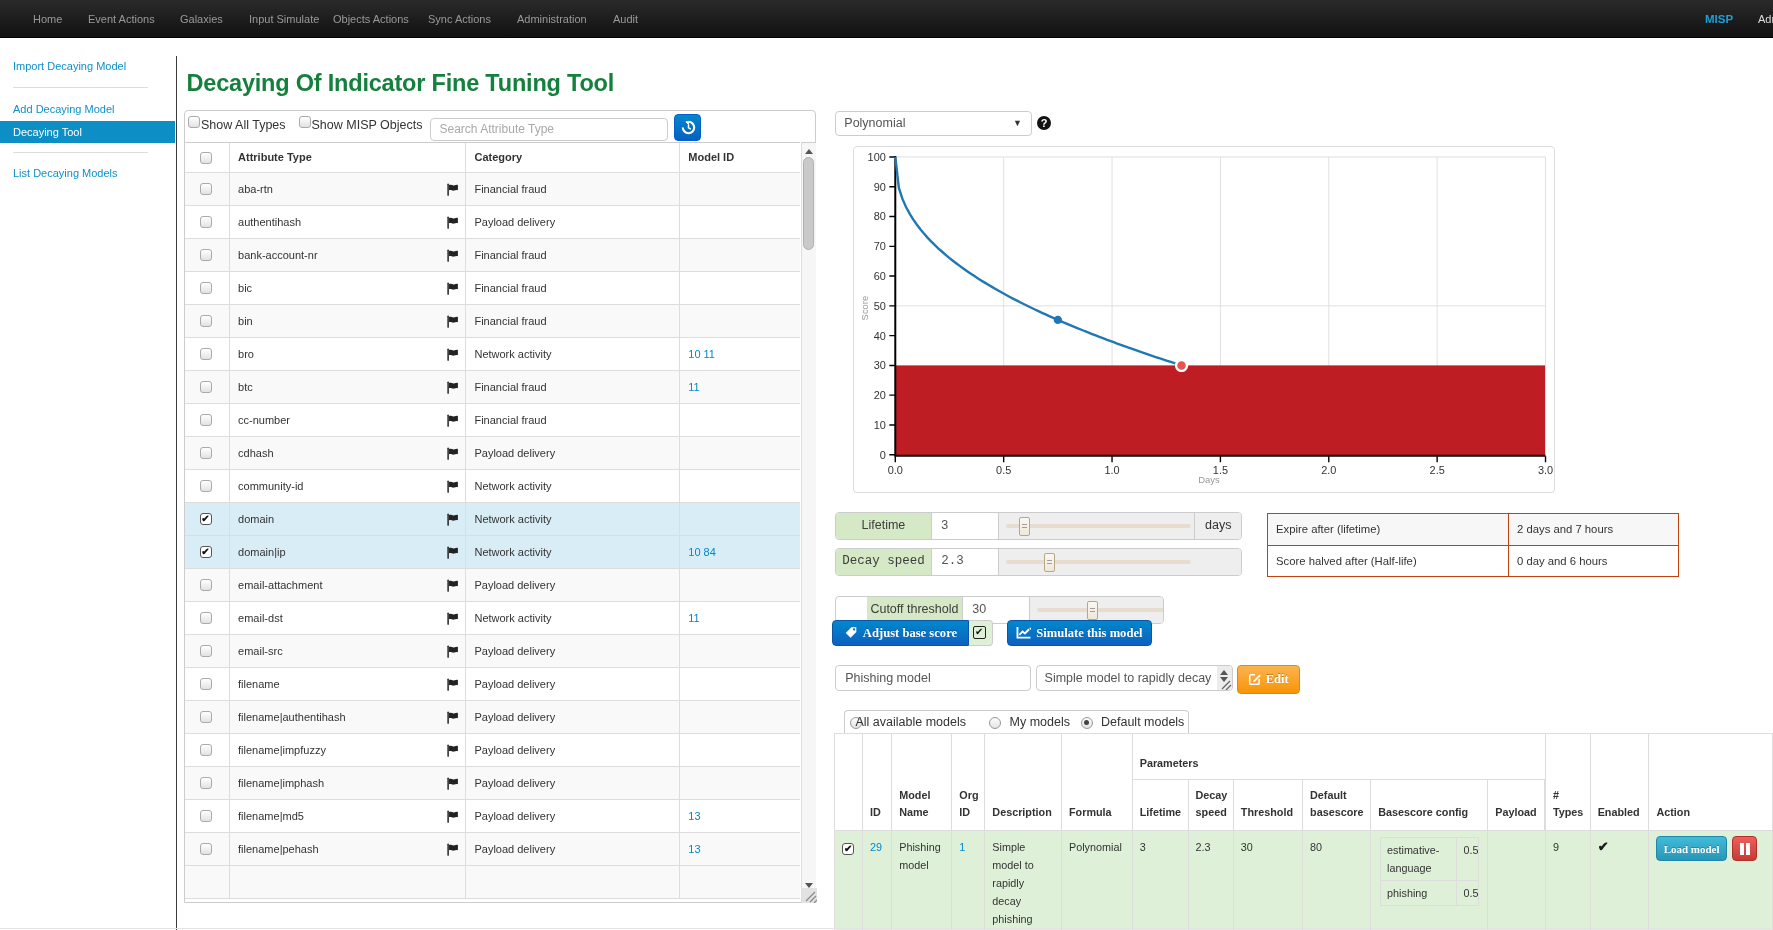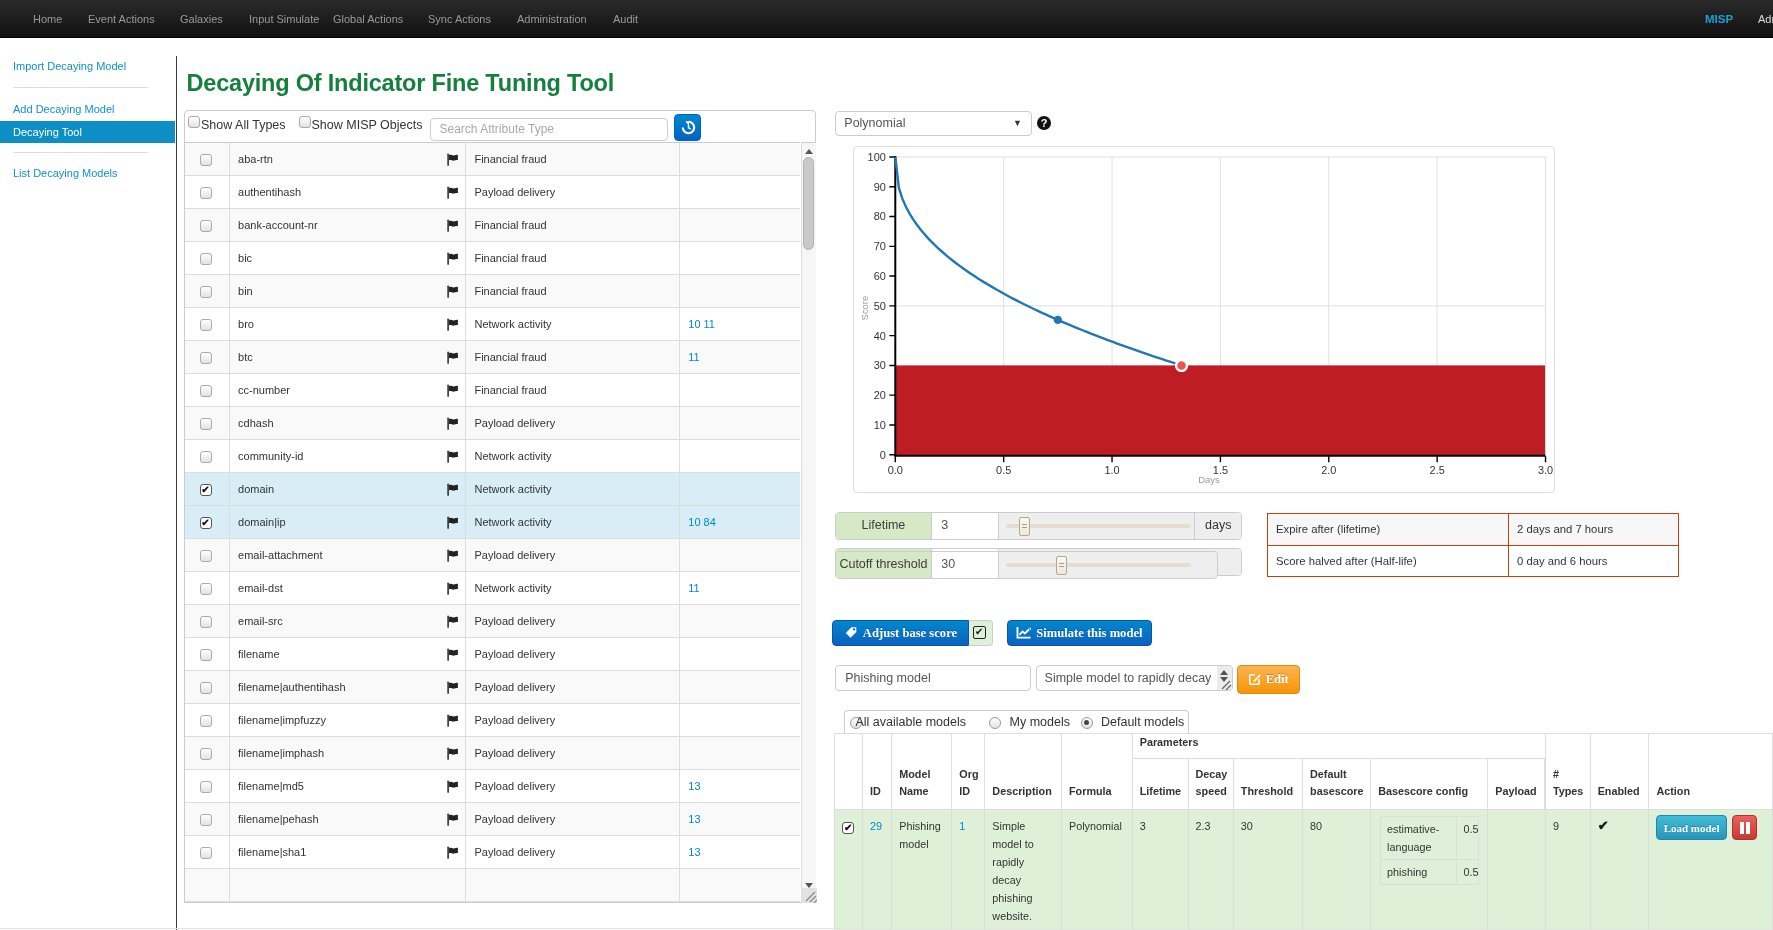--- a/index.html
+++ b/index.html
@@ -57,21 +57,21 @@
 #mt th{vertical-align:bottom;padding-bottom:9px;line-height:17px;}
 #mt td{line-height:18px;}
 #mt .dr td{background:#dff0d8;}
 #footline{position:absolute;left:0;top:928px;width:1773px;border-top:1px solid #e3e3e3;}
 </style></head><body>
 <div id="nav">
   <span class="it" style="left:33px;">Home</span>
   <span class="it" style="left:88px;">Event Actions</span>
   <span class="it" style="left:180px;">Galaxies</span>
   <span class="it" style="left:249px;">Input Simulate</span>
-  <span class="it" style="left:333px;">Global Actions</span>
+  <span class="it" style="left:333px;">Objects Actions</span>
   <span class="it" style="left:428px;">Sync Actions</span>
   <span class="it" style="left:517px;">Administration</span>
   <span class="it" style="left:613px;">Audit</span>
   <span class="it" style="left:1705px;color:#1d9fd6;font-weight:bold;font-size:11.5px;">MISP</span>
   <span class="it" style="left:1758px;color:#ddd;">Admin</span>
 </div>
 <div id="side">
   <a style="top:60px;">Import Decaying Model</a>
   <div class="sidehr" style="top:87px;"></div>
   <a style="top:102.5px;">Add Decaying Model</a>
@@ -93,20 +93,26 @@
           <g transform="translate(15,0) scale(-1,1)">
             <path d="M13.2 7.5 A5.7 5.7 0 1 1 7.5 1.8" fill="none" stroke="#fff" stroke-width="2.1"></path>
             <path d="M7.5 1.8 l2.6 0 l-2.6 2.7 z" fill="#fff" stroke="#fff"></path>
             <path d="M7.5 4.6 v3.2 l-2.3 1.4" fill="none" stroke="#fff" stroke-width="1.5"></path>
           </g>
         </svg></div>
  </div>
  <div id="lt">
   <table>
    <tbody>
+          <tr>
+            <th class="c1"><span class="cb" style="margin-left:7px;"></span></th>
+            <th class="c2">Attribute Type</th>
+            <th class="c3">Category</th>
+            <th class="c4">Model ID</th>
+          </tr>
    <tr class="odd">
             <td class="c1"><span class="cb"></span></td>
             <td class="c2">aba-rtn<span class="flg"><svg width="12" height="13" viewBox="0 0 13 13">
                   <path d="M1.2 0.8 v11.8" stroke="#222" stroke-width="1.6" stroke-linecap="round"></path>
                   <path d="M2.2 1.6 C4.2 0.5 5.8 2.7 8.2 1.9 C9.8 1.4 10.8 1.2 11.8 1.5 L11.8 7.2 C10.2 6.7 9.2 7.1 7.6 7.6 C5.6 8.2 4.2 6.3 2.2 7.3 Z" fill="#222"></path>
                 </svg></span></td>
             <td class="c3">Financial fraud</td>
             <td class="c4"></td>
           </tr>
 <tr class="">
@@ -276,29 +282,20 @@
             <td class="c2">filename|md5<span class="flg"><svg width="12" height="13" viewBox="0 0 13 13">
                   <path d="M1.2 0.8 v11.8" stroke="#222" stroke-width="1.6" stroke-linecap="round"></path>
                   <path d="M2.2 1.6 C4.2 0.5 5.8 2.7 8.2 1.9 C9.8 1.4 10.8 1.2 11.8 1.5 L11.8 7.2 C10.2 6.7 9.2 7.1 7.6 7.6 C5.6 8.2 4.2 6.3 2.2 7.3 Z" fill="#222"></path>
                 </svg></span></td>
             <td class="c3">Payload delivery</td>
             <td class="c4"><a>13</a></td>
           </tr>
 <tr class="odd">
             <td class="c1"><span class="cb"></span></td>
             <td class="c2">filename|pehash<span class="flg"><svg width="12" height="13" viewBox="0 0 13 13">
-                  <path d="M1.2 0.8 v11.8" stroke="#222" stroke-width="1.6" stroke-linecap="round"></path>
-                  <path d="M2.2 1.6 C4.2 0.5 5.8 2.7 8.2 1.9 C9.8 1.4 10.8 1.2 11.8 1.5 L11.8 7.2 C10.2 6.7 9.2 7.1 7.6 7.6 C5.6 8.2 4.2 6.3 2.2 7.3 Z" fill="#222"></path>
-                </svg></span></td>
-            <td class="c3">Payload delivery</td>
-            <td class="c4"><a>13</a></td>
-          </tr>
-<tr class="">
-            <td class="c1"><span class="cb"></span></td>
-            <td class="c2">filename|sha1<span class="flg"><svg width="12" height="13" viewBox="0 0 13 13">
                   <path d="M1.2 0.8 v11.8" stroke="#222" stroke-width="1.6" stroke-linecap="round"></path>
                   <path d="M2.2 1.6 C4.2 0.5 5.8 2.7 8.2 1.9 C9.8 1.4 10.8 1.2 11.8 1.5 L11.8 7.2 C10.2 6.7 9.2 7.1 7.6 7.6 C5.6 8.2 4.2 6.3 2.2 7.3 Z" fill="#222"></path>
                 </svg></span></td>
             <td class="c3">Payload delivery</td>
             <td class="c4"><a>13</a></td>
           </tr>
 <tr class="odd">
             <td class="c1"></td>
             <td class="c2"></td>
             <td class="c3"></td>
@@ -397,21 +394,21 @@
  <div class="sadd" style="flex:1;">days</div>
 </div>
 <div class="srow" style="left:834.7px;top:548px;width:407px;font-family:Liberation Mono, monospace;">
  <div class="slab" style="width:96.5px;">Decay speed</div>
  <div class="sval" style="width:66.5px;">2.3</div>
  <div class="szone" style="flex:1;">
       <div class="strack" style="left:7px;width:185px;"></div>
       <div class="shandle" style="left:45px;"></div>
     </div>
 </div>
-<div class="srow" style="left:834.7px;top:551px;width:383px;">
+<div class="srow" style="left:834.7px;top:596px;width:329px;padding-left:31px;">
  <div class="slab" style="width:96.5px;">Cutoff threshold</div>
  <div class="sval" style="width:66.5px;">30</div>
  <div class="szone" style="flex:1;">
       <div class="strack" style="left:7px;width:185px;"></div>
       <div class="shandle" style="left:57px;"></div>
     </div>
 </div>
 
 <div class="btn bblue" style="left:832.4px;top:620px;width:136.2px;height:25.5px;line-height:24px;border-radius:4px 0 0 4px;">
  <svg width="14" height="13" viewBox="0 0 16 16" style="vertical-align:-2px;margin-right:5px;">
@@ -484,21 +481,21 @@
         <col style="width:124px;">
  </colgroup>
  <tbody>
         <tr>
   <th rowspan="2"></th>
           <th rowspan="2">ID</th>
           <th rowspan="2">Model<br>Name</th>
           <th rowspan="2">Org<br>ID</th>
           <th rowspan="2">Description</th>
           <th rowspan="2">Formula</th>
-  <th colspan="6" style="vertical-align:top;padding-top:0;padding-bottom:7px;">Parameters</th>
+  <th colspan="6" style="vertical-align:top;padding-top:21px;padding-bottom:7px;">Parameters</th>
   <th rowspan="2">#<br>Types</th>
           <th rowspan="2">Enabled</th>
           <th rowspan="2">Action</th>
  </tr>
  <tr>
   <th>Lifetime</th>
           <th>Decay<br>speed</th>
           <th>Threshold</th>
           <th>Default<br>basescore</th>
           <th>Basescore config</th>

